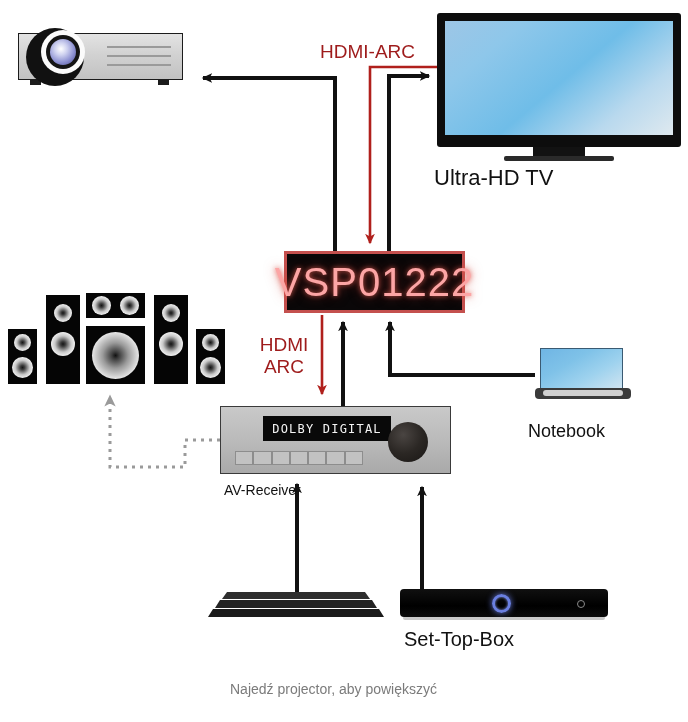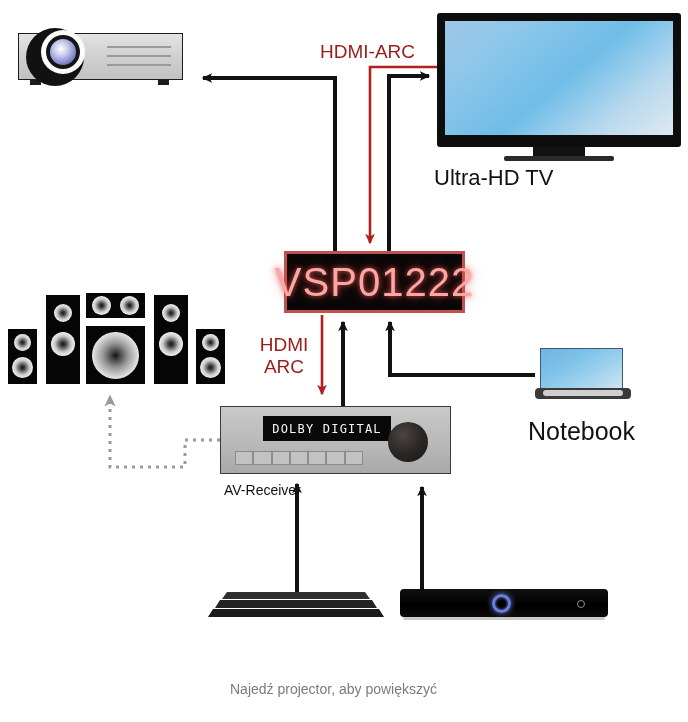--- a/index.html
+++ b/index.html
@@ -290,34 +290,35 @@
       <div class="avr-knob"></div>
     </div>
   </div>
   <div class="lbl" style="left:224px;top:479px;font-size:14px">AV-Receiver</div>
 
   <div id="notebook">
     <div class="nb-screen"></div>
     <div class="nb-base"></div>
     <div class="nb-kbd"></div>
   </div>
-  <div class="lbl" style="left:528px;top:420px;font-size:25px">Notebook</div>
+  <div class="lbl" style="left:528px;top:420px;font-size:18px">Notebook</div>
 
   <div id="console">
     <div class="cs-slab" style="left:14px;top:0;width:148px;height:7px;
          clip-path:polygon(5px 0,143px 0,148px 7px,0 7px);background:#2e2e2e"></div>
     <div class="cs-slab" style="left:7px;top:8px;width:162px;height:8px;
          clip-path:polygon(5px 0,157px 0,162px 8px,0 8px);background:#232323"></div>
     <div class="cs-slab" style="left:0;top:17px;width:176px;height:8px;
          clip-path:polygon(5px 0,171px 0,176px 8px,0 8px);background:#1b1b1b"></div>
   </div>
 
   <div id="stb">
     <div class="stb-shadow"></div>
     <div class="stb-body">
       <div class="stb-ring"></div>
       <div class="stb-dot"></div>
     </div>
   </div>
+  <div class="lbl" style="left:404px;top:628px;font-size:20px">Set-Top-Box</div>
 
   <div class="hint" style="left:230px;top:681px">Najedź projector, aby powiększyć</div>
 
 </div>
 
 </body></html>

